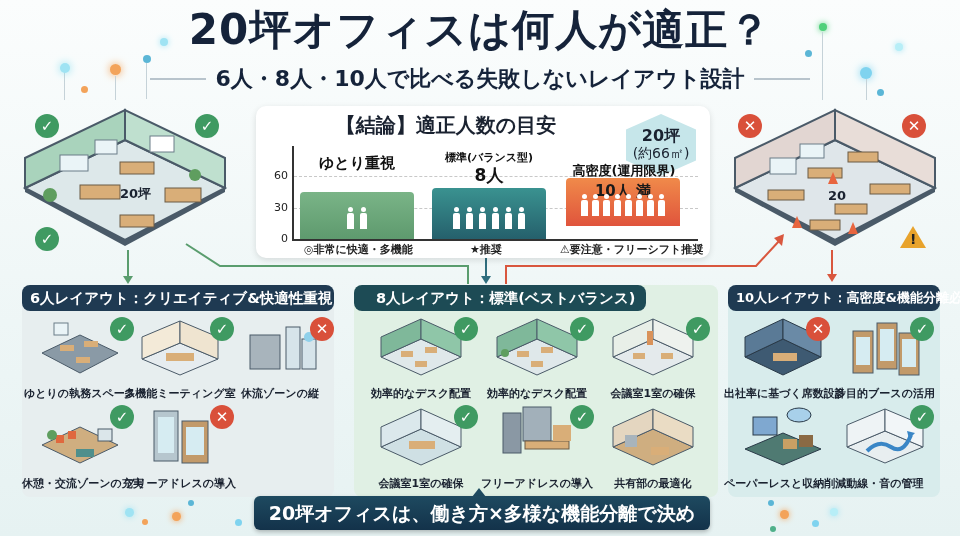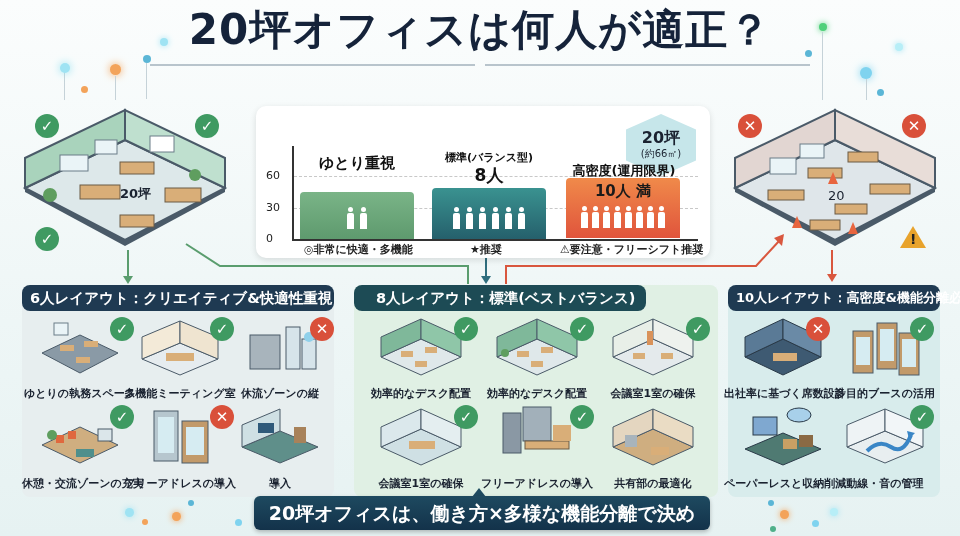--- a/index.html
+++ b/index.html
@@ -10,32 +10,32 @@
 .subtitle-wrap{left:150px;top:64px;width:660px;display:flex;align-items:center;justify-content:center;gap:10px}
 .subtitle-wrap .rule{flex:1;height:2px;background:#b8c4cc}
 .subtitle{font-size:22px;font-weight:700;color:#15233a;white-space:nowrap}
 .dot{position:absolute;border-radius:50%}
 .stem{position:absolute;width:1px;background:#c5d2d8}
 
 .card{left:256px;top:106px;width:454px;height:152px;background:#fff;border-radius:10px;box-shadow:0 2px 6px rgba(0,0,0,.12)}
 .card-title{position:absolute;left:0;top:6px;width:380px;text-align:center;font-size:20px;font-weight:800;color:#1a2230}
 .yaxis{position:absolute;left:36px;top:40px;width:2px;height:94px;background:#333}
 .xaxis{position:absolute;left:36px;top:133px;width:406px;height:2px;background:#333}
-.ytick{position:absolute;left:10px;width:22px;font-size:11px;color:#222}
+.ytick{position:absolute;left:10px;width:22px;text-align:right;font-size:11px;color:#222}
 .grid{position:absolute;left:38px;width:404px;border-top:1px dashed #c8c8c8}
 .bar{position:absolute;border-radius:4px 4px 0 0;display:flex;flex-direction:column;align-items:center}
 .bar-cap{position:absolute;text-align:center;font-weight:700;color:#111}
 .people{position:absolute;bottom:8px;left:0;width:100%;display:flex;justify-content:center;gap:4px}
 .person{width:9px;height:24px;position:relative}
 .person::before{content:"";position:absolute;left:2px;top:0;width:5px;height:5px;border-radius:50%;background:#fff}
 .person::after{content:"";position:absolute;left:1px;top:6px;width:7px;height:16px;background:#fff;border-radius:2px 2px 0 0}
 .legend{position:absolute;top:136px;font-size:11px;font-weight:700;color:#222;white-space:nowrap}
 .hexbadge{position:absolute;left:370px;top:8px;width:70px;height:62px;background:#c6e6ea;clip-path:polygon(50% 0,100% 25%,100% 75%,50% 100%,0 75%,0 25%);display:flex;flex-direction:column;align-items:center;justify-content:center}
 .hex-main{font-size:16px;font-weight:800;color:#1a2230;line-height:18px}
-.hex-sub{font-size:10px;color:#1a2230}
+.hex-sub{font-size:14px;color:#1a2230}
 
 .room{position:absolute}
 .check{position:absolute;width:24px;height:24px;border-radius:50%;background:#3f9a62;color:#fff;font-size:15px;font-weight:900;text-align:center;line-height:24px}
 .cross{position:absolute;width:24px;height:24px;border-radius:50%;background:#d9503a;color:#fff;font-size:15px;font-weight:900;text-align:center;line-height:24px}
 .warn{position:absolute;width:0;height:0;border-left:13px solid transparent;border-right:13px solid transparent;border-bottom:22px solid #e8a32c}
 .warn-mark{position:absolute;font-size:14px;font-weight:900;color:#222}
 
 .panel{position:absolute;border-radius:8px}
 .panel-head{position:absolute;left:0;top:0;height:26px;border-radius:8px;color:#fff;font-size:14.5px;font-weight:700;line-height:26px;padding-left:8px;white-space:nowrap}
 .item{position:absolute;text-align:center}
@@ -60,20 +60,21 @@
 <div class="stem" style="left:822px;top:32px;height:68px"></div>
 <div class="dot" style="left:805px;top:50px;width:7px;height:7px;background:#5bb6d6"></div>
 <div class="dot" style="left:860px;top:67px;width:12px;height:12px;background:#7fd3ef;box-shadow:0 0 8px #7fd3ef"></div>
 <div class="stem" style="left:866px;top:79px;height:21px"></div>
 <div class="dot" style="left:895px;top:43px;width:8px;height:8px;background:#b7eef7;box-shadow:0 0 6px #9fe3f3"></div>
 <div class="dot" style="left:877px;top:89px;width:7px;height:7px;background:#5bb6d6"></div>
 
 <div class="abs title">20坪オフィスは何人が適正？</div>
 <div class="abs subtitle-wrap">
   <span class="rule"></span>
+  <span class="subtitle">6人・8人・10人で比べる失敗しないレイアウト設計</span>
   <span class="rule"></span>
 </div>
 
 <div class="room" style="left:20px;top:100px;width:210px;height:150px">
   <svg width="210" height="150" viewBox="0 0 210 150">
     <polygon points="105,40 205,88 105,140 5,88" fill="#dde8ea" stroke="#4a5a68" stroke-width="2"></polygon>
     <polygon points="5,88 105,40 105,10 5,58" fill="#a9d3bc" stroke="#4a5a68" stroke-width="2"></polygon>
     <polygon points="105,40 205,88 205,58 105,10" fill="#bfe0cf" stroke="#4a5a68" stroke-width="2"></polygon>
     <polygon points="5,88 105,140 205,88 205,92 105,146 5,92" fill="#4a5a68"></polygon>
     <rect x="40" y="55" width="28" height="16" fill="#eaf4f7" stroke="#6b7c88"></rect>
@@ -103,40 +104,41 @@
     <rect x="38" y="90" width="36" height="10" fill="#d9ae78" stroke="#6b5a44"></rect>
     <rect x="78" y="68" width="34" height="10" fill="#d9ae78" stroke="#6b5a44"></rect>
     <rect x="118" y="52" width="30" height="10" fill="#d9ae78" stroke="#6b5a44"></rect>
     <rect x="140" y="84" width="40" height="10" fill="#d9ae78" stroke="#6b5a44"></rect>
     <rect x="105" y="104" width="32" height="10" fill="#d9ae78" stroke="#6b5a44"></rect>
     <rect x="80" y="120" width="30" height="10" fill="#d9ae78" stroke="#6b5a44"></rect>
     <polygon points="98,84 103,72 108,84" fill="#e8653f"></polygon>
     <polygon points="62,128 67,116 72,128" fill="#e8653f"></polygon>
     <polygon points="118,134 123,122 128,134" fill="#e8653f"></polygon>
   </svg>
-  <div class="abs" style="left:98px;top:88px;font-size:13px;font-weight:400">20</div>
+  <div class="abs" style="left:98px;top:88px;font-size:13px;font-weight:700">20</div>
 </div>
 <div class="cross" style="left:738px;top:114px">✕</div>
 <div class="cross" style="left:902px;top:114px">✕</div>
 <div class="warn" style="left:900px;top:226px"></div>
 <div class="warn-mark" style="left:910px;top:231px">!</div>
 
 <svg class="connector" style="left:0;top:0" width="960" height="290">
   <line x1="128" y1="250" x2="128" y2="280" stroke="#5a9d6e" stroke-width="2"></line>
   <polygon points="123,276 133,276 128,284" fill="#5a9d6e"></polygon>
   <polyline points="186,244 220,266 468,266 468,284" fill="none" stroke="#5a9d6e" stroke-width="2"></polyline>
   <line x1="486" y1="258" x2="486" y2="280" stroke="#2f6e7e" stroke-width="2"></line>
   <polygon points="481,276 491,276 486,284" fill="#2f6e7e"></polygon>
   <polyline points="506,284 506,266 756,266 780,240" fill="none" stroke="#d9573e" stroke-width="2"></polyline>
   <polygon points="774,238 784,234 782,246" fill="#d9573e"></polygon>
   <line x1="832" y1="250" x2="832" y2="278" stroke="#d9573e" stroke-width="2"></line>
   <polygon points="827,274 837,274 832,282" fill="#d9573e"></polygon>
 </svg>
 
 <div class="abs card">
+  <div class="card-title">【結論】適正人数の目安</div>
   <div class="hexbadge">
     <span class="hex-main">20坪</span>
     <span class="hex-sub">(約66㎡)</span>
   </div>
   <div class="grid" style="top:70px"></div>
   <div class="grid" style="top:102px"></div>
   <div class="ytick" style="top:63px">60</div>
   <div class="ytick" style="top:95px">30</div>
   <div class="ytick" style="top:126px">0</div>
   <div class="yaxis"></div>
@@ -159,21 +161,21 @@
       <span class="person"></span>
       <span class="person"></span>
       <span class="person"></span>
       <span class="person"></span>
       <span class="person"></span>
     </div>
   </div>
   <div class="legend" style="left:214px">★推奨</div>
 
   <div class="bar-cap" style="left:306px;top:56px;width:124px;font-size:13px">高密度(運用限界)</div>
-  <div class="bar" style="left:310px;top:72px;width:114px;height:60px;background:linear-gradient(180deg,#f08a4a,#e0543c)">
+  <div class="bar" style="left:310px;top:72px;width:114px;height:48px;background:linear-gradient(180deg,#f08a4a,#e0543c)">
     <div class="bar-cap" style="left:0;top:4px;width:114px;font-size:15px;color:#1a1a1a">10人 満</div>
     <div class="people" style="gap:2px">
       <span class="person"></span>
       <span class="person"></span>
       <span class="person"></span>
       <span class="person"></span>
       <span class="person"></span>
       <span class="person"></span>
       <span class="person"></span>
       <span class="person"></span>
@@ -229,29 +231,20 @@
   </div>
   <div class="item" style="left:110px;top:120px;width:96px;height:86px">
     <svg class="thumb" width="80" height="62">
         <rect x="14" y="6" width="24" height="50" fill="#b6c6ce" stroke="#4a5a68"></rect>
         <rect x="18" y="12" width="16" height="36" fill="#d6ecf2"></rect>
         <rect x="42" y="16" width="26" height="42" fill="#c29a6a" stroke="#4a5a68"></rect>
         <rect x="46" y="22" width="18" height="28" fill="#d6ecf2"></rect>
       </svg>
     <div class="cross" style="left:78px;top:0">✕</div>
     <div class="item-label">フリーアドレスの導入</div>
-  </div>
-  <div class="item" style="left:210px;top:120px;width:96px;height:86px">
-    <svg class="thumb" width="80" height="62">
-        <polygon points="40,26 78,42 40,58 2,42" fill="#5f8f8a" stroke="#4a5a68"></polygon>
-        <polygon points="2,42 40,26 40,4 2,20" fill="#cfe0e4" stroke="#4a5a68"></polygon>
-        <rect x="18" y="18" width="16" height="10" fill="#2f5a7a"></rect>
-        <rect x="54" y="22" width="12" height="16" fill="#a8825a"></rect>
-      </svg>
-    <div class="item-label">導入</div>
   </div>
 </div>
 
 <div class="panel" style="left:354px;top:285px;width:364px;height:212px;background:#e0f0e4">
   <div class="panel-head" style="width:292px;background:#1d4b55;padding-left:22px">8人レイアウト：標準(ベストバランス)</div>
   <div class="item" style="left:12px;top:32px;width:110px;height:84px">
     <svg class="thumb" width="84" height="62">
         <polygon points="42,22 82,40 42,58 2,40" fill="#dfe8ea" stroke="#4a5a68"></polygon>
         <polygon points="2,40 42,22 42,2 2,20" fill="#7fb89a" stroke="#4a5a68"></polygon>
         <polygon points="42,22 82,40 82,20 42,2" fill="#8fc6a8" stroke="#4a5a68"></polygon>

